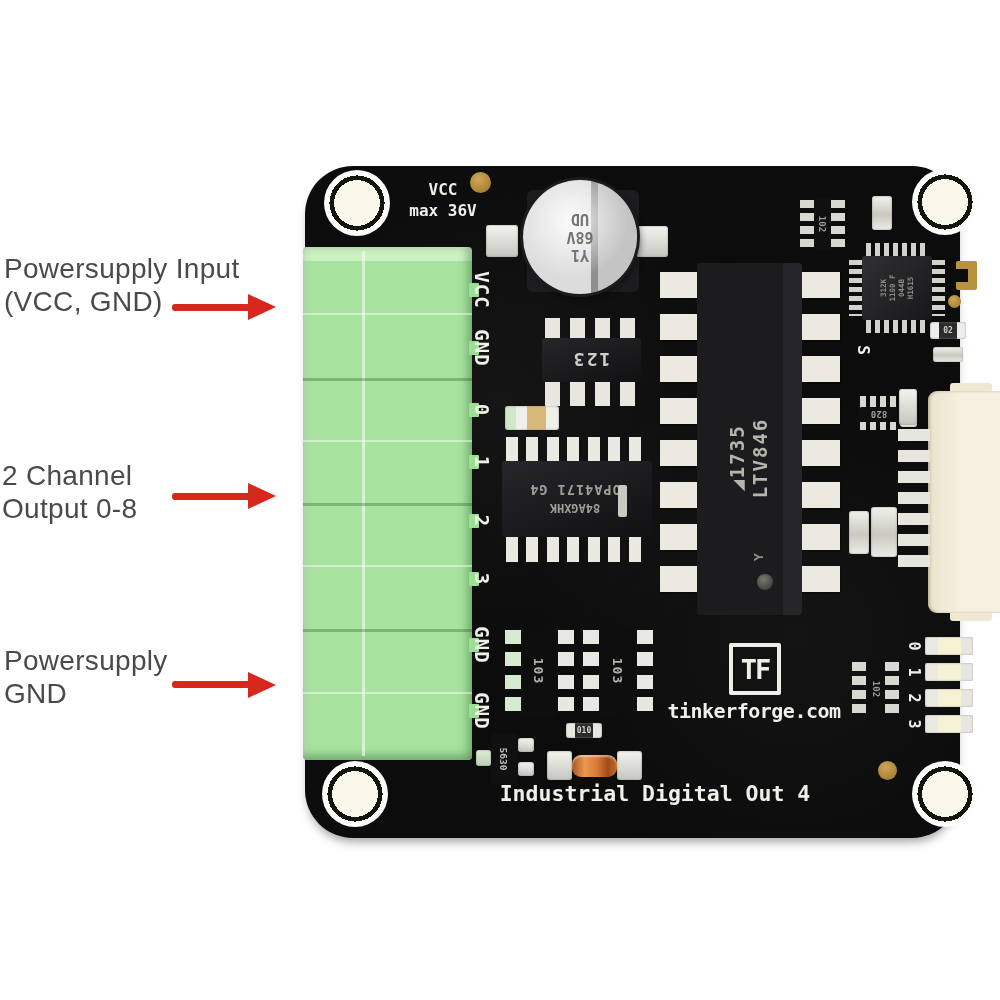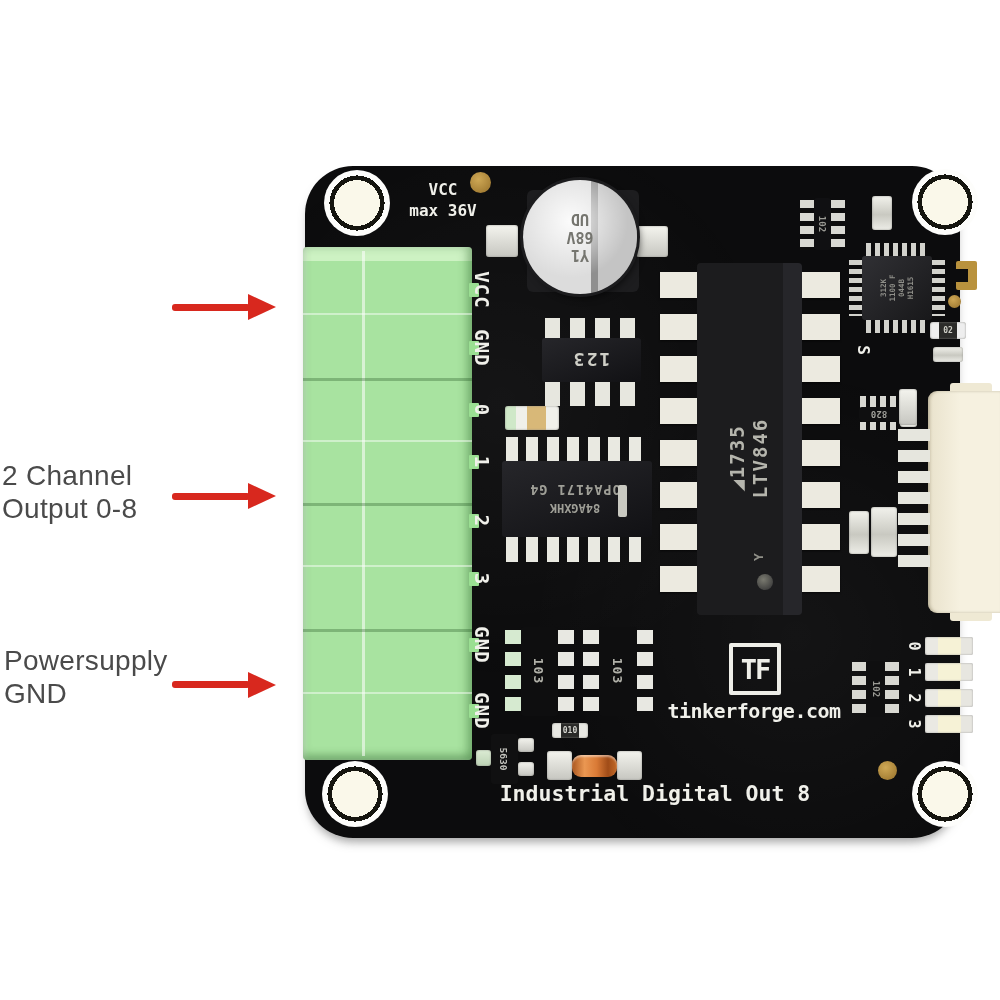--- a/index.html
+++ b/index.html
@@ -87,20 +87,22 @@
   .diode{position:absolute;left:572px;top:755px;width:45px;height:22px;border-radius:9px;
     background:linear-gradient(90deg,#a9561e,#ea9752 28%,#d97a36 55%,#a04c18 80%,#c26a28);
     box-shadow:inset 0 2px 2px rgba(255,255,255,.45);}
 </style>
 </head>
 <body>
 
 <div class="stage">
 
   <div class="callout" style="left:4px;top:252px;">
+    <div>Powersupply Input</div>
+    <div>(VCC, GND)</div>
   </div>
   <div class="arrow-line" style="left:172px;top:304px;width:78px;"></div>
   <div class="arrow-head" style="left:248px;top:294px;"></div>
 
   <div class="callout" style="left:2px;top:459px;">
     <div>2 Channel</div>
     <div>Output 0-8</div>
   </div>
   <div class="arrow-line" style="left:172px;top:493px;width:78px;"></div>
   <div class="arrow-head" style="left:248px;top:483px;"></div>
@@ -272,27 +274,27 @@
     <div class="chipmark rot90" style="left:-11px;top:34px;width:60px;height:20px;font-size:13px;letter-spacing:1px;color:#b0b0a8;">103</div>
   </div>
 
   <div class="pad" style="left:476px;top:750px;width:15px;height:16px;background:linear-gradient(180deg,#dcecd4,#bcd2b4);"></div>
   <div class="pad" style="left:518px;top:738px;width:16px;height:14px;"></div>
   <div class="pad" style="left:518px;top:762px;width:16px;height:14px;"></div>
   <div class="icbody" style="left:491px;top:734px;width:27px;height:50px;background:#101011;">
     <div class="chipmark rot90" style="left:-9px;top:19px;width:44px;height:12px;font-size:9.5px;color:#c5c5bf;">5630</div>
   </div>
 
-  <div class="wcomp" style="left:552px;top:723px;width:36px;height:15px;background:linear-gradient(90deg,#e8e8e2 0 9px,#2a2a28 9px 27px,#e8e8e2 27px);display:flex;align-items:center;justify-content:center;">
+  <div class="wcomp" style="left:566px;top:723px;width:36px;height:15px;background:linear-gradient(90deg,#e8e8e2 0 9px,#2a2a28 9px 27px,#e8e8e2 27px);display:flex;align-items:center;justify-content:center;">
     <span style="color:#d5d5cf;font:bold 8px 'DejaVu Sans Mono',monospace;">010</span>
   </div>
 
   <div class="pad" style="left:547px;top:751px;width:25px;height:29px;"></div>
   <div class="pad" style="left:617px;top:751px;width:25px;height:29px;"></div>
   <div class="diode"></div>
 
   <div class="wcomp" style="left:505px;top:406px;width:54px;height:24px;background:linear-gradient(90deg,#cfe8c8 0 11px,#f0f0ea 11px 22px,#d8b878 22px 41px,#f0f0ea 41px);"></div>
 
   <div class="slk" style="left:455px;top:781px;width:400px;text-align:center;">
-    <div style="font-size:21.5px;">Industrial Digital Out 8</div>
+    <div style="font-size:21.5px;">Industrial Digital Out 4</div>
   </div>
 
 </div>
 
 </body></html>

